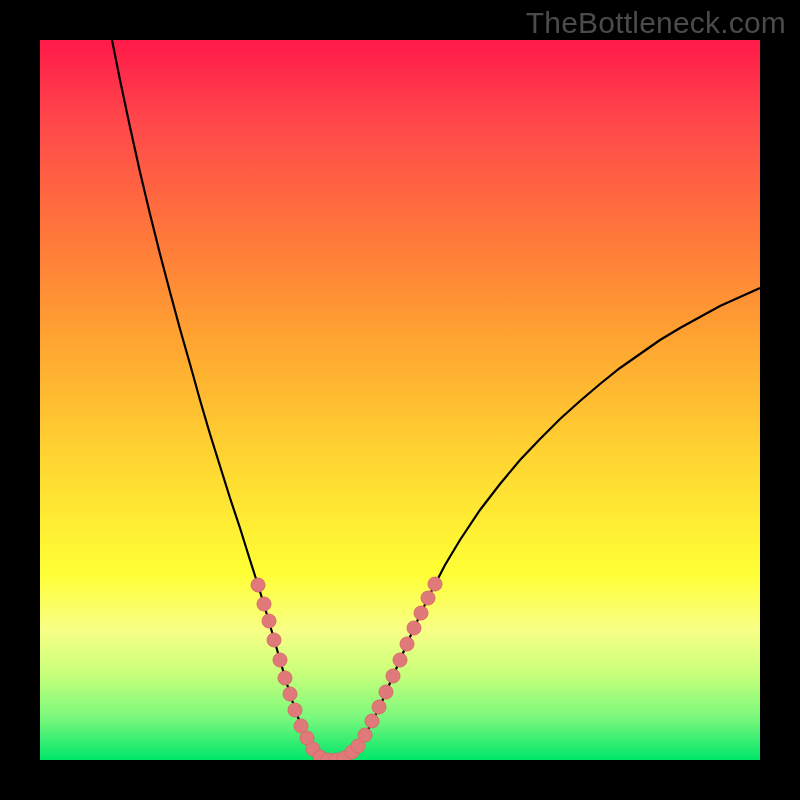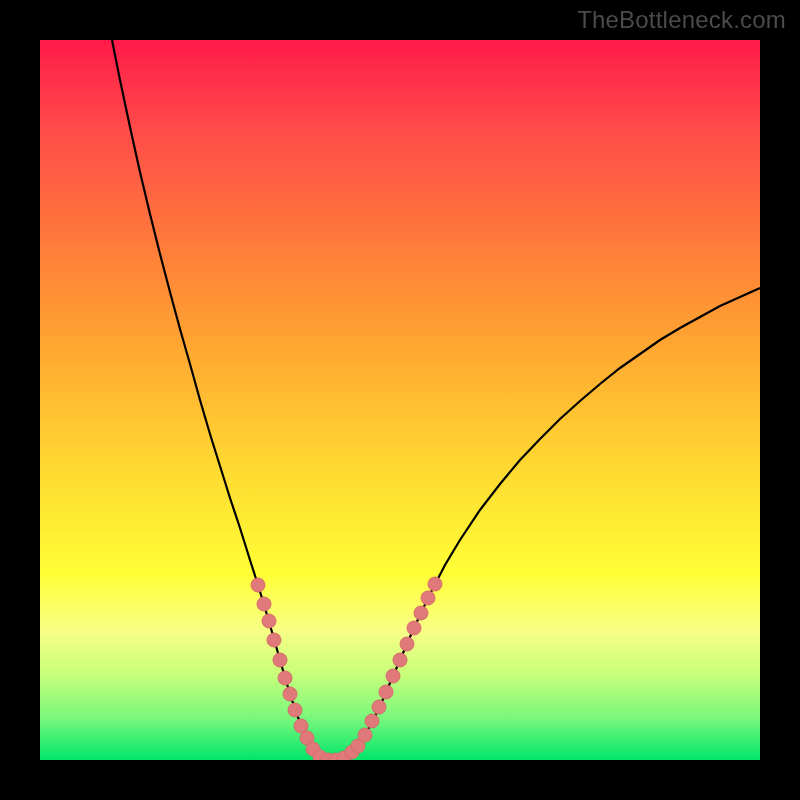--- a/index.html
+++ b/index.html
@@ -42,21 +42,21 @@
     left: 0;
     top: 0;
     width: 720px;
     height: 720px;
   }
   .watermark {
     position: absolute;
     top: 6px;
     right: 14px;
     color: #4b4b4b;
-    font-size: 24px;
+    font-size: 30px;
     font-weight: 500;
     letter-spacing: 0.2px;
   }
 </style>
 </head>
 <body>
 
 <div class="frame">
   <div class="watermark">TheBottleneck.com</div>
 

